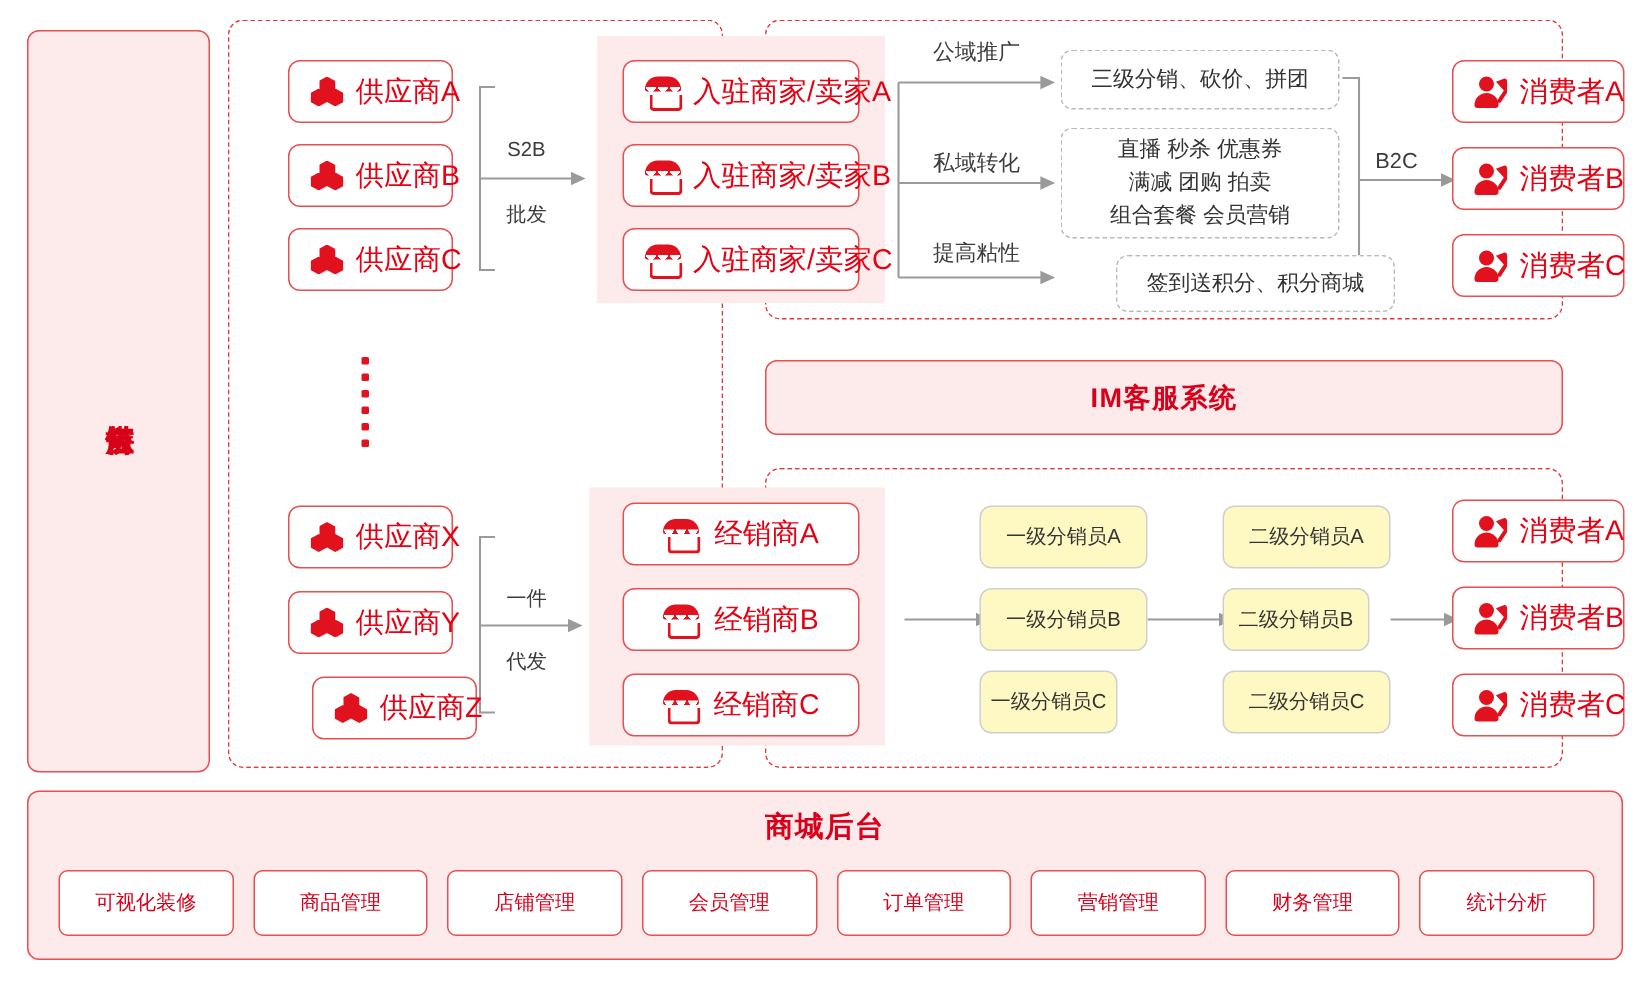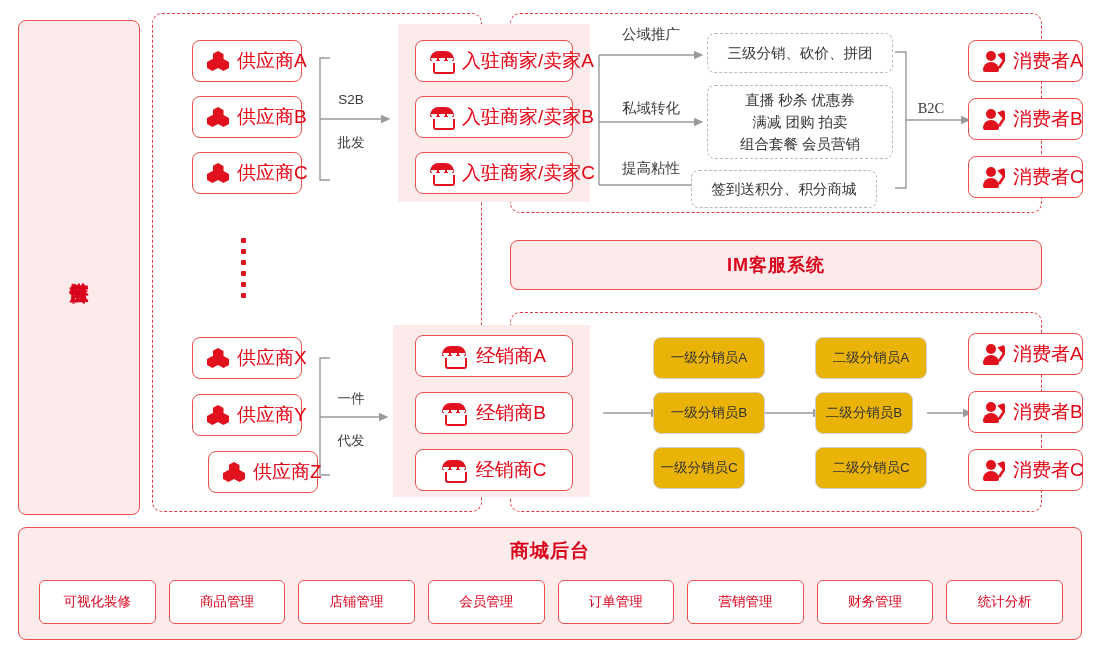--- a/index.html
+++ b/index.html
@@ -36,21 +36,21 @@
   #strip-dealers{left:393px;top:325px;width:197px;height:172px;}
 
   
   .card{
     border:1px solid #e94f4f;border-radius:8px;background:#ffffff;
     display:flex;align-items:center;gap:8px;
     padding-left:14px;color:#e60012;font-size:19px;
     height:42px;
   }
   .card.plain{
-    border:1px solid #cfcfcf;color:#333333;background:#eab308;
+    border:1px solid #cfcfcf;color:#333333;background:#fef9c3;
     justify-content:center;padding-left:0;font-size:13.5px;
   }
   .card .lbl{white-space:nowrap;}
 
   
   .icon-supplier{width:22px;height:20px;position:relative;flex:0 0 auto;}
   .icon-supplier i{
     position:absolute;width:11px;height:12px;background:#e1121d;
     clip-path:polygon(50% 0%,100% 25%,100% 75%,50% 100%,0% 75%,0% 25%);
   }
@@ -244,25 +244,25 @@
 <div class="abs conn-label big" style="left:608px;top:159px;width:86px;">提高粘性</div>
 
 <div class="abs feature-box" style="left:707px;top:33px;width:186px;height:40px;">
   <span>三级分销、砍价、拼团</span>
 </div>
 <div class="abs feature-box" style="left:707px;top:85px;width:186px;height:74px;flex-direction:column;">
   <span>直播 秒杀 优惠券</span>
   <span>满减 团购 拍卖</span>
   <span>组合套餐 会员营销</span>
 </div>
-<div class="abs feature-box" style="left:691px;top:170px;width:186px;height:38px;">
+<div class="abs feature-box" style="left:744px;top:170px;width:186px;height:38px;">
   <span>签到送积分、积分商城</span>
 </div>
 
-<div class="abs conn-label big" style="left:907px;top:100px;width:48px;font-family:Liberation Serif, serif;">B2C</div>
+<div class="abs conn-label big" style="left:907px;top:100px;width:48px;">B2C</div>
 
 <div class="abs card" style="left:968px;top:40px;width:115px;">
   <span class="icon-person">
       <span class="head"></span>
       <span class="shoulders"></span>
       <span class="swoosh"></span>
     </span>
   <span class="lbl">消费者A</span>
 </div>
 <div class="abs card" style="left:968px;top:98px;width:115px;">

